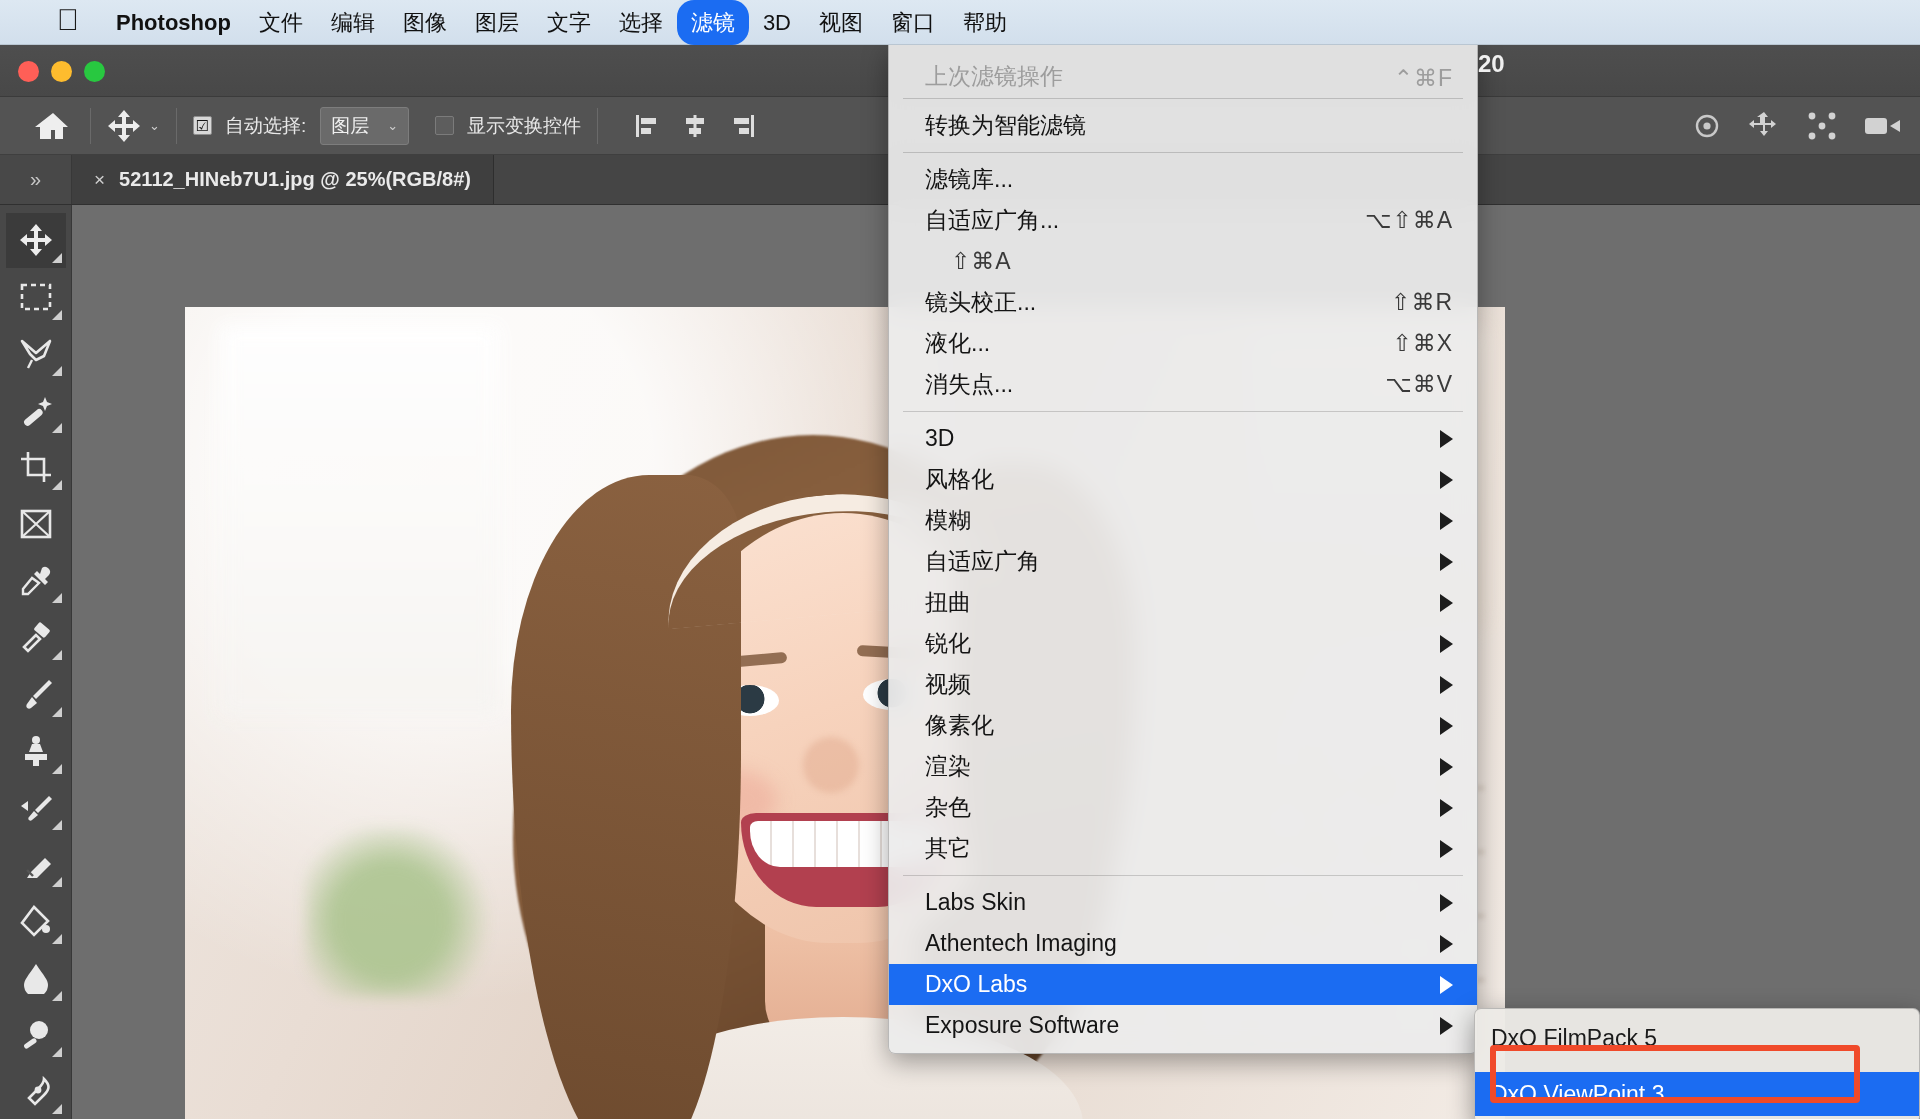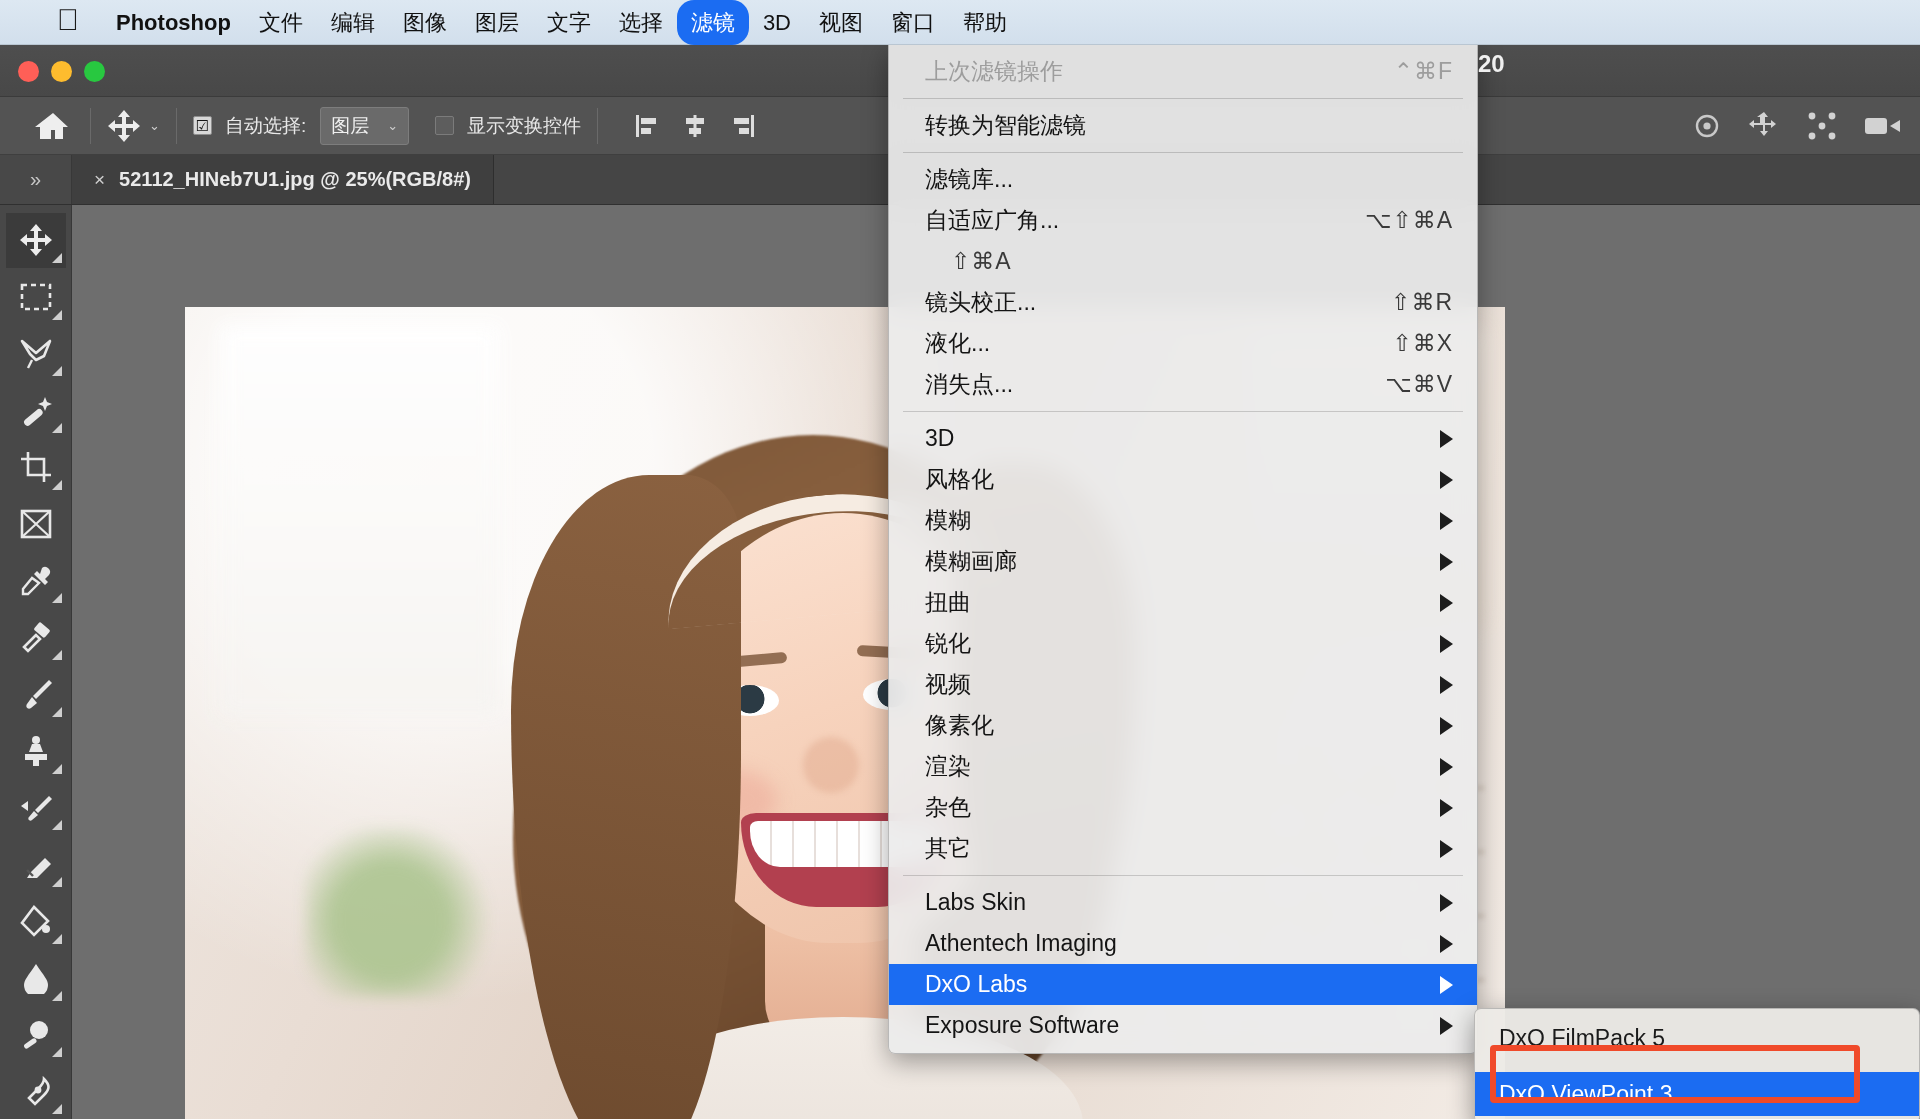--- a/index.html
+++ b/index.html
@@ -204,21 +204,21 @@
     padding: 6px 0 7px 0;
     z-index: 30;
     backdrop-filter: blur(12px);
     overflow: visible;
   }
   .menu .mrow {
     position: relative; display: flex; align-items: center;
     height: 41px; padding: 0 24px 0 36px; font-size: 23px; color: #141414;
     white-space: nowrap;
   }
-  .menu .mrow.disabled { color: #9d9d9d; }
+  .menu .mrow.disabled { color: #9d9d9d; align-items: flex-end; }
   .menu .mrow.hl { background: #1b6cf2; color: #fff; }
   .menu .mrow .mlabel { flex: 1; }
   .menu .mrow .mkey { font-size: 23px; color: #3a3a3a; letter-spacing: 1px; margin-left: 26px; }
   .menu .mrow.disabled .mkey { color: #9d9d9d; }
   .menu .mrow .marrow {
     width: 0; height: 0; margin-left: 22px;
     border-top: 9px solid transparent; border-bottom: 9px solid transparent;
     border-left: 13px solid #1d1d1d;
   }
   .menu .mrow.hl .marrow { border-left-color: #fff; }
@@ -228,21 +228,21 @@
   .submenu {
     position: absolute; left: 1474px; top: 1008px; width: 446px;
     background: rgba(236,234,230,.96);
     border: 1px solid rgba(150,150,150,.6);
     border-radius: 7px;
     box-shadow: 0 8px 26px rgba(0,0,0,.4);
     padding: 7px 0;
     z-index: 35;
   }
   .submenu .srow {
-    height: 44px; display: flex; align-items: center; padding: 0 18px 0 24px;
+    height: 44px; display: flex; align-items: center; padding: 0 18px 0 16px;
     font-size: 23px; color: #1b1b1b; white-space: nowrap;
   }
   .submenu .srow.hl { background: #1b6cf2; color: #fff; margin-top: 12px; }
   .redbox {
     position: absolute; left: 1490px; top: 1045px; width: 370px; height: 58px;
     border: 6px solid #f04a2a; border-radius: 4px; z-index: 38; pointer-events: none;
   }
 
   svg { display: block; }
 </style>
@@ -547,21 +547,21 @@
         </div>
         <div class="mrow">
           <span class="mlabel">风格化</span>
           <i class="marrow"></i>
         </div>
         <div class="mrow">
           <span class="mlabel">模糊</span>
           <i class="marrow"></i>
         </div>
         <div class="mrow">
-          <span class="mlabel">模糊画廊</span>
+          <span class="mlabel">自适应广角</span>
           <i class="marrow"></i>
         </div>
         <div class="mrow">
           <span class="mlabel">扭曲</span>
           <i class="marrow"></i>
         </div>
         <div class="mrow">
           <span class="mlabel">锐化</span>
           <i class="marrow"></i>
         </div>

